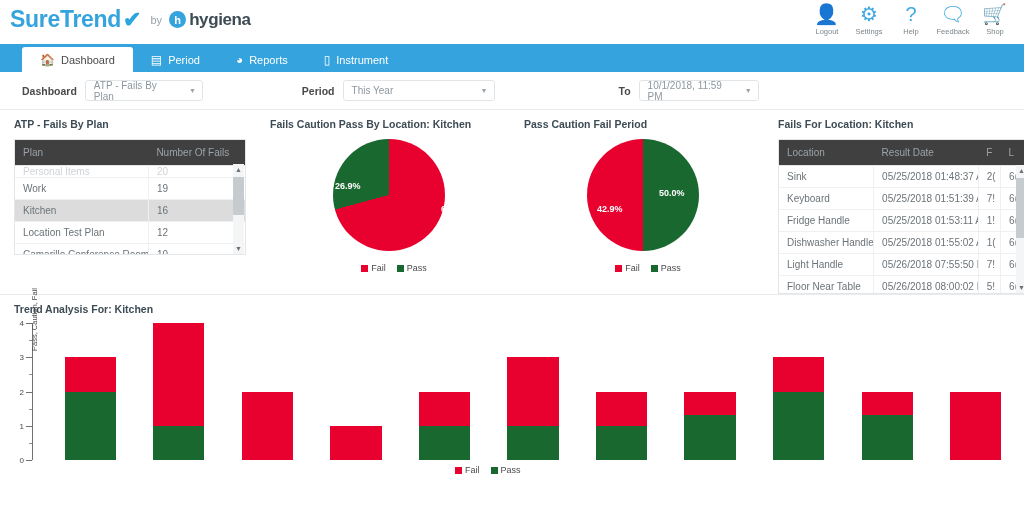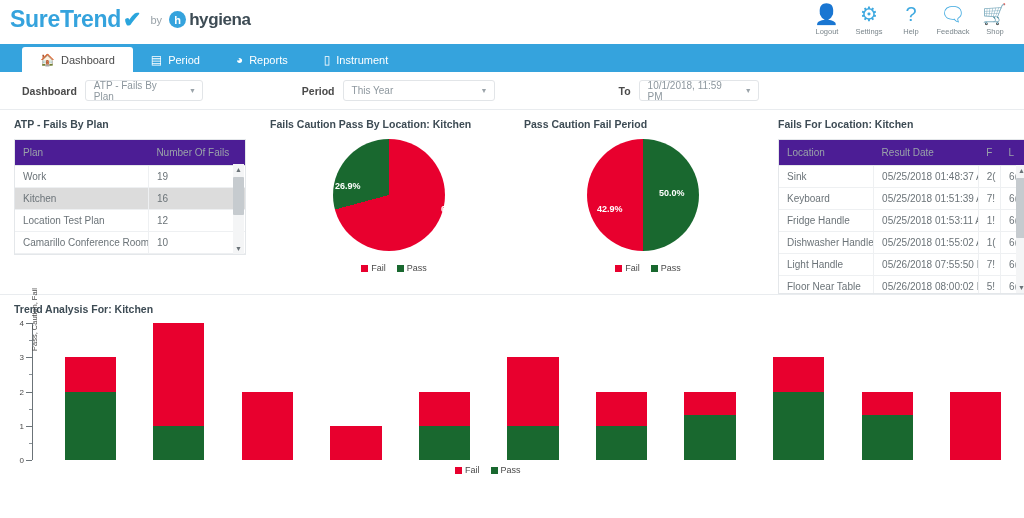--- a/index.html
+++ b/index.html
@@ -58,21 +58,21 @@
   
   .widgets { display:flex; height:185px; border-bottom:1px solid #e9ecef; }
   .widget { padding:8px 12px 0 14px; }
   .wtitle { font-size:10.5px; font-weight:bold; color:#3d4b54; margin-bottom:9px; }
 
   
   .tblbox { border:1px solid #e4e7ea; background:#fff; position:relative; overflow:hidden; }
   table { border-collapse:collapse; width:100%; font-size:10px; table-layout:fixed; }
   th {
     text-align:left; font-weight:normal; color:#9aa3a9; font-size:10px;
-    padding:7px 8px; border-bottom:1px solid #e4e7ea; background:#4c1d95;
+    padding:7px 8px; border-bottom:1px solid #e4e7ea; background:#404040;
     white-space:nowrap; overflow:hidden;
   }
   td {
     padding:5px 8px; color:#6b7378; border-bottom:1px solid #eef0f2;
     white-space:nowrap; overflow:hidden; text-overflow:clip;
   }
   tr.sel td { background:#dcdcdc; }
   tr.clip td { height:8px; padding:0 8px; color:#cfd4d8; overflow:hidden; }
   .vline { border-left:1px solid #eef0f2; }
 
@@ -192,20 +192,24 @@
     <div class="wtitle">ATP - Fails By Plan</div>
     <div class="tblbox" style="width:232px; height:116px;">
       <table>
         <thead>
           <tr>
             <th style="width:58%;">Plan</th>
             <th>Number Of Fails</th>
           </tr>
         </thead>
         <tbody>
+          <tr class="clip">
+            <td>Personal Items</td>
+            <td class="vline">20</td>
+          </tr>
           <tr>
             <td>Work</td>
             <td class="vline">19</td>
           </tr>
           <tr class="sel">
             <td>Kitchen</td>
             <td class="vline">16</td>
           </tr>
           <tr>
             <td>Location Test Plan</td>

